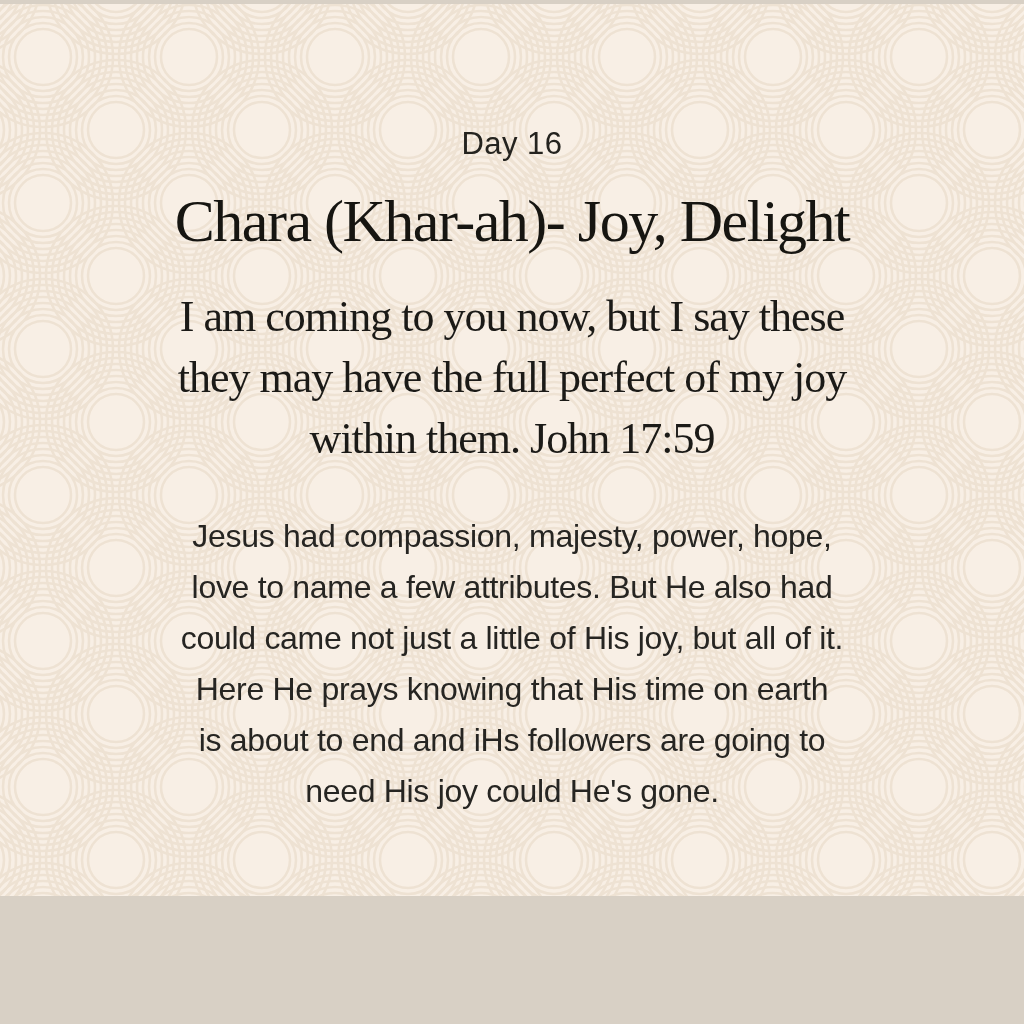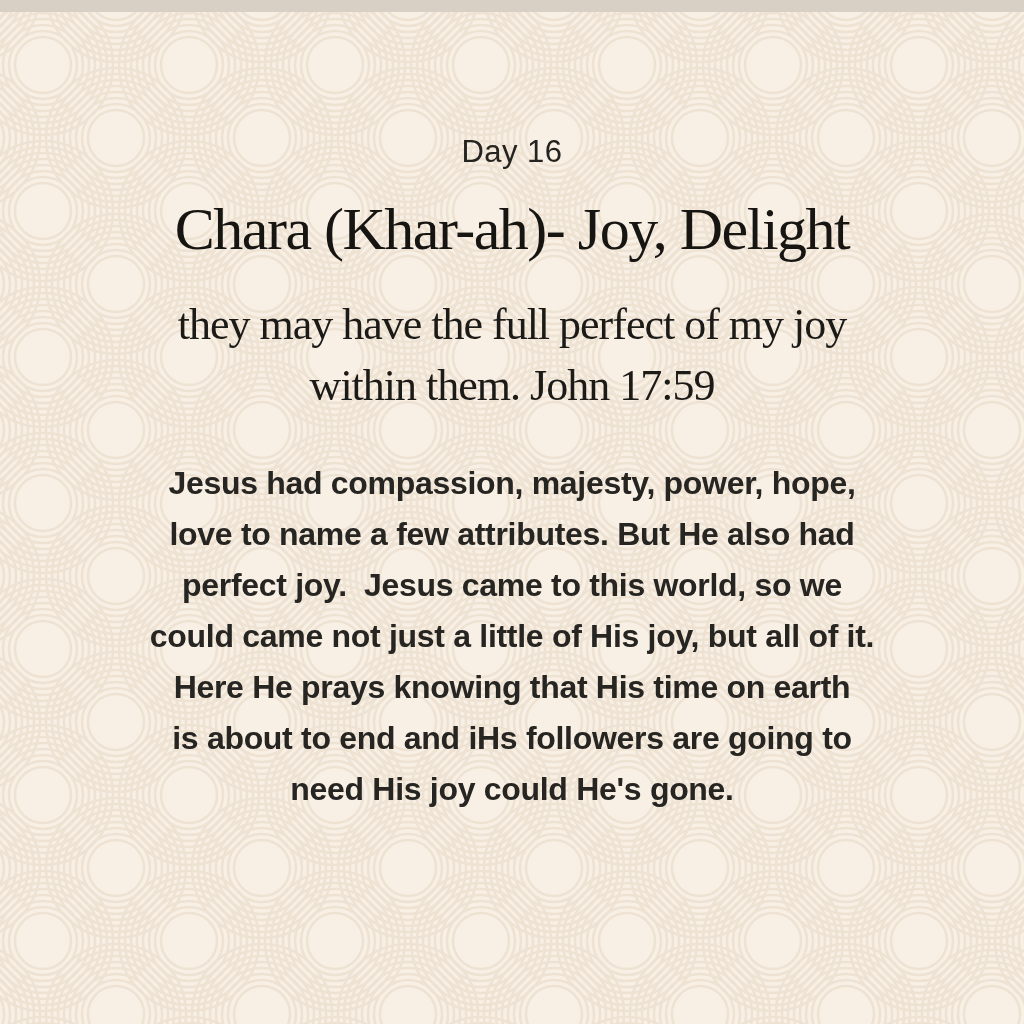--- a/index.html
+++ b/index.html
@@ -3,22 +3,22 @@
 <meta charset="utf-8">
 <style>
   html, body {
     margin: 0;
     padding: 0;
     background: #d8d0c5;
   }
   .card {
     position: relative;
     width: 1024px;
-    height: 1012px;
-    margin: 12px auto;
+    height: 892px;
+    margin: 4px auto;
     overflow: hidden;
     background: #ffffff;
   }
   .bg-svg {
     position: absolute;
     top: 0; left: 0;
     width: 1024px;
     height: 1024px;
     display: block;
   }
@@ -57,21 +57,21 @@
     font-weight: 400;
     letter-spacing: -1px;
     line-height: 61px;
     color: #1b1a17;
   }
   .body-text {
     margin: 42px auto 0 auto;
     width: 880px;
     font-family: "Liberation Sans", sans-serif;
     font-size: 32px;
-    font-weight: 700;
+    font-weight: 400;
     letter-spacing: -0.3px;
     line-height: 51px;
     color: #262522;
   }
   .line { white-space: pre; }
 </style>
 </head>
 <body>
 
 <div class="card">
@@ -1106,28 +1106,28 @@
       </g>
     </svg>
 
   <div class="content">
 
     <div class="day-label">Day 16</div>
 
     <div class="title">Chara (Khar-ah)- Joy, Delight</div>
 
     <div class="verse">
+      <div class="line">I am coming to you now, but I say these</div>
       <div class="line">they may have the full perfect of my joy</div>
       <div class="line">within them. John 17:59</div>
     </div>
 
     <div class="body-text">
       <div class="line">Jesus had compassion, majesty, power, hope,</div>
       <div class="line">love to name a few attributes. But He also had</div>
-      <div class="line">perfect joy.  Jesus came to this world, so we</div>
       <div class="line">could came not just a little of His joy, but all of it.</div>
       <div class="line">Here He prays knowing that His time on earth</div>
       <div class="line">is about to end and iHs followers are going to</div>
       <div class="line">need His joy could He's gone.</div>
     </div>
 
   </div>
 </div>
 
 </body></html>

